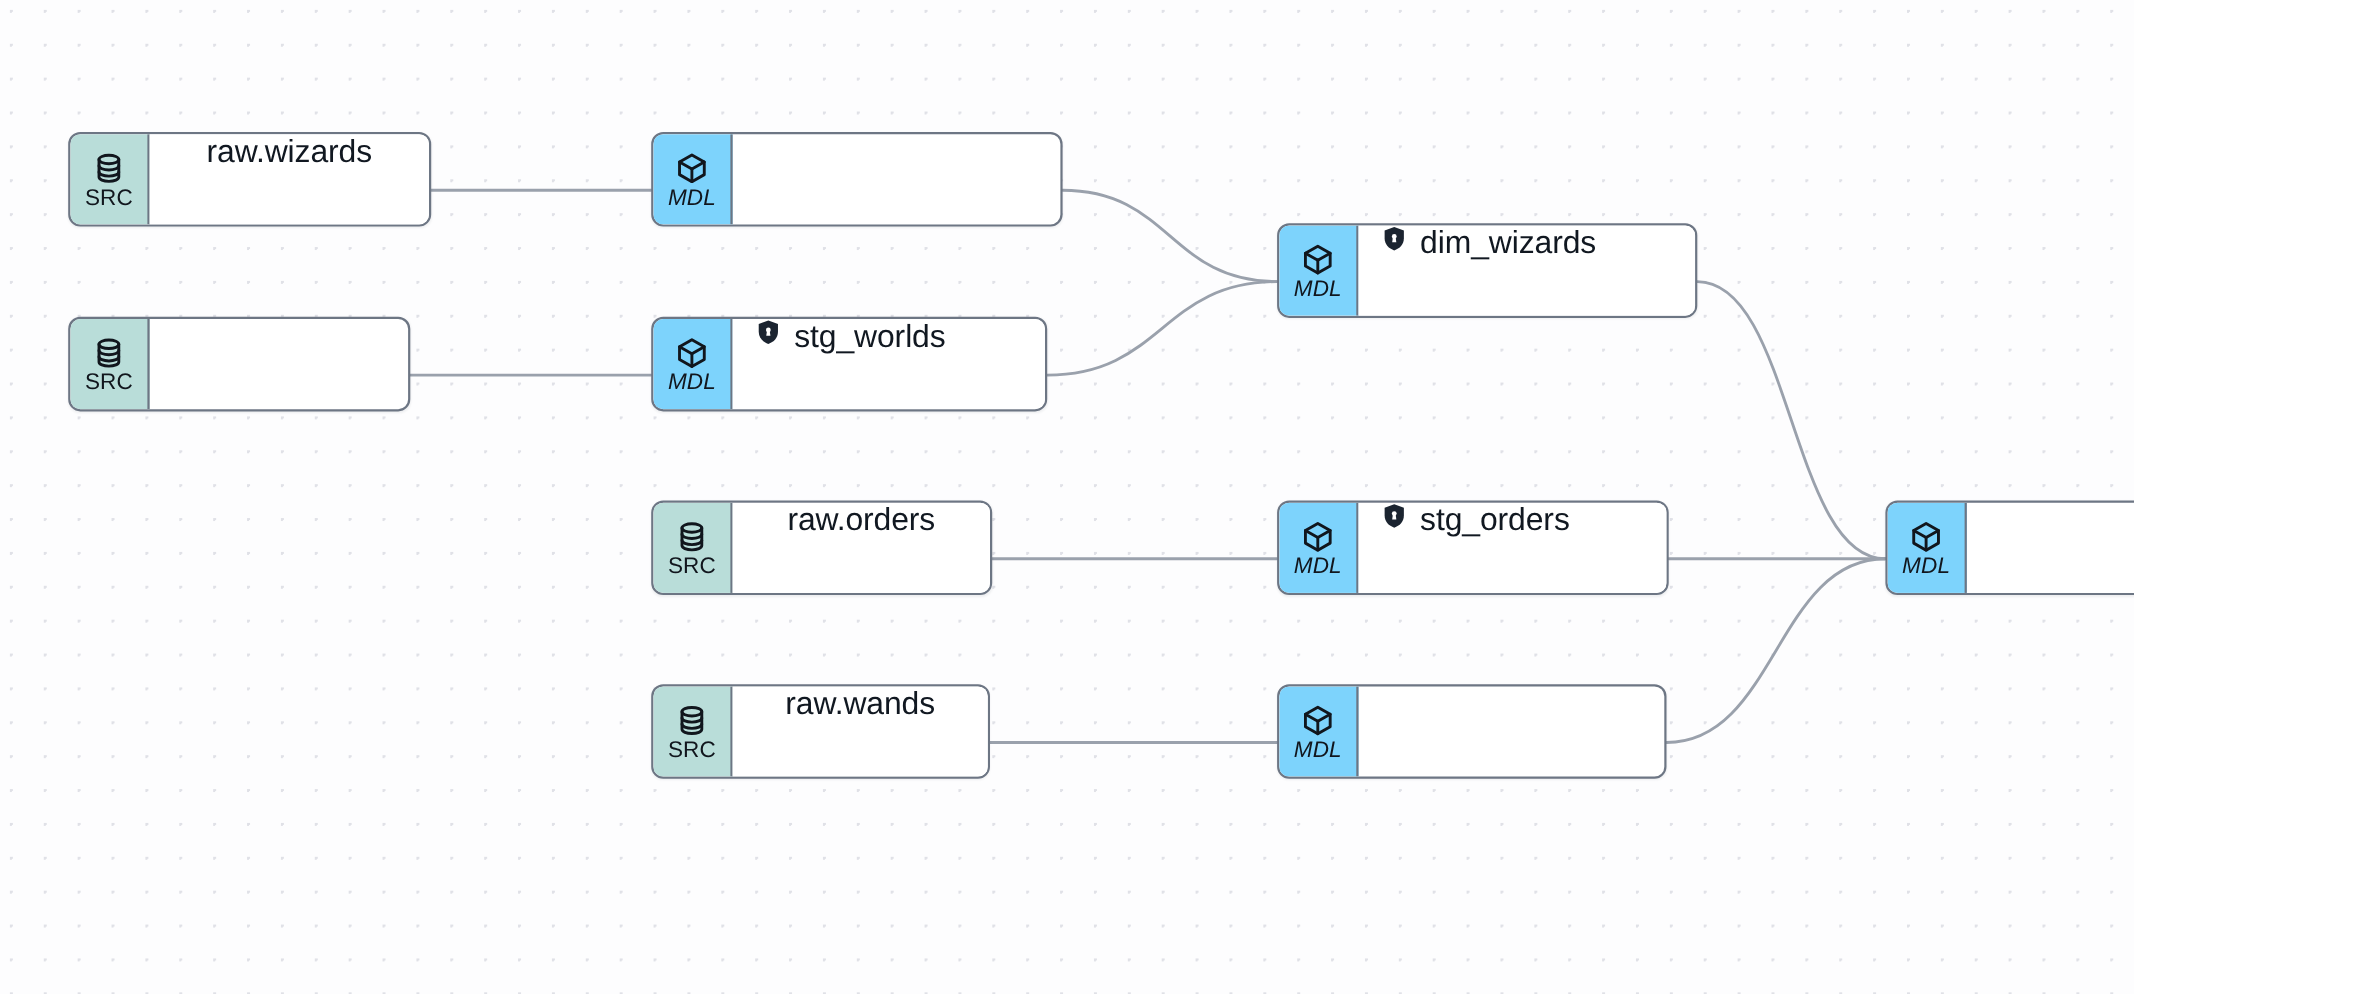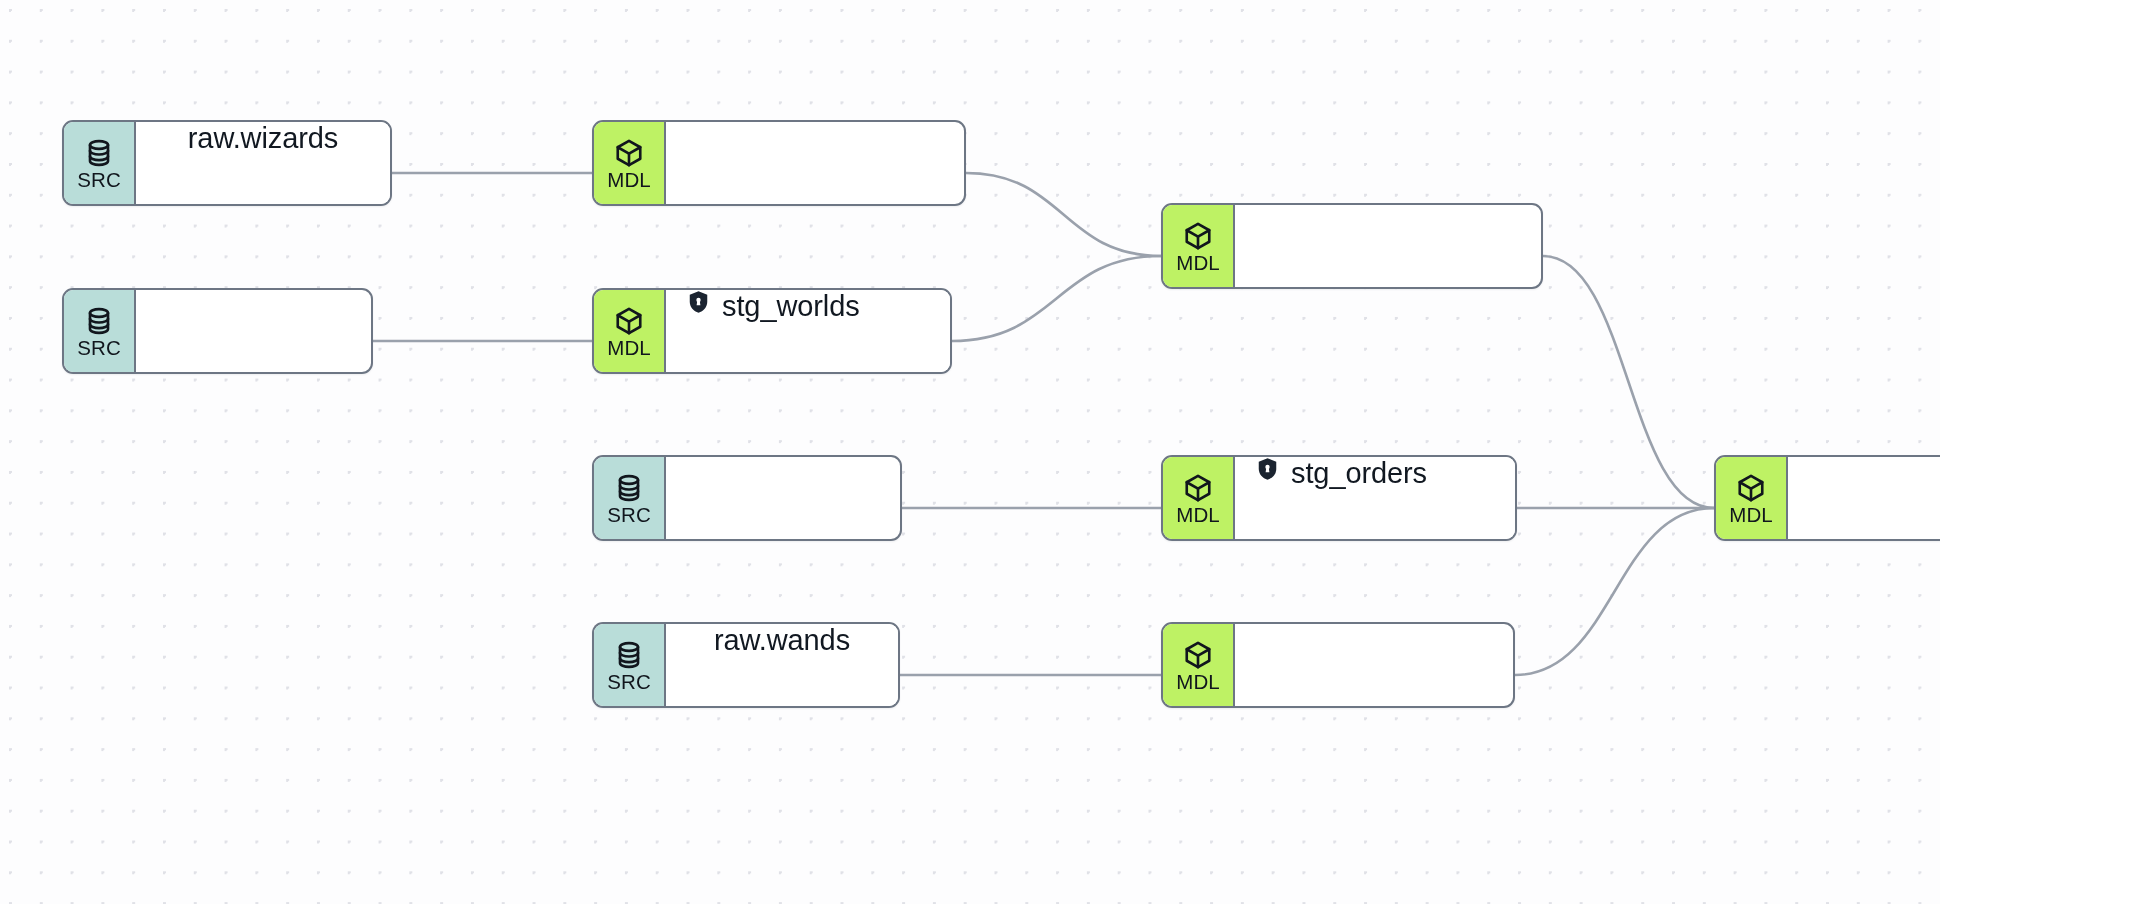--- a/index.html
+++ b/index.html
@@ -57,21 +57,21 @@
     flex: 0 0 72px;
     display: flex;
     flex-direction: column;
     align-items: center;
     justify-content: center;
     gap: 1px;
     border-right: 2.2px solid #6d7684;
     padding-top: 2px;
   }
   .badge.src { background: #b9ddd9; }
-  .badge.mdl { background: #bef264; }
+  .badge.mdl { background: #7dd3fc; font-style: italic; }
 
   .badge-icon {
     display: block;
     width: 32px;
     height: 30px;
     line-height: 0;
   }
   .badge-code {
     font-family: "Liberation Sans", sans-serif;
     font-size: 20.5px;
@@ -153,20 +153,24 @@
   <div class="node" title="raw.orders" style="left: 592px; top: 455px; width: 310px;">
     <div class="badge src">
       <span class="badge-icon"><svg viewBox="0 0 24 24" width="32" height="30" fill="none" stroke="#11161d" stroke-width="2.1" stroke-linecap="round" stroke-linejoin="round">
               <ellipse cx="12" cy="5.6" rx="7.2" ry="3.1"></ellipse>
               <path d="M4.8 5.6 v12.8 c0 1.72 3.22 3.1 7.2 3.1 s7.2 -1.38 7.2 -3.1 V5.6"></path>
               <path d="M4.8 10.1 c0 1.72 3.22 3.1 7.2 3.1 s7.2 -1.38 7.2 -3.1"></path>
               <path d="M4.8 14.6 c0 1.72 3.22 3.1 7.2 3.1 s7.2 -1.38 7.2 -3.1"></path>
             </svg></span>
       <span class="badge-code">SRC</span>
     </div>
+    <div class="body center">
+
+      <span class="node-label">raw.orders</span>
+    </div>
   </div>
 
   <div class="node" title="raw.wands" style="left: 592px; top: 622px; width: 308px;">
     <div class="badge src">
       <span class="badge-icon"><svg viewBox="0 0 24 24" width="32" height="30" fill="none" stroke="#11161d" stroke-width="2.1" stroke-linecap="round" stroke-linejoin="round">
               <ellipse cx="12" cy="5.6" rx="7.2" ry="3.1"></ellipse>
               <path d="M4.8 5.6 v12.8 c0 1.72 3.22 3.1 7.2 3.1 s7.2 -1.38 7.2 -3.1 V5.6"></path>
               <path d="M4.8 10.1 c0 1.72 3.22 3.1 7.2 3.1 s7.2 -1.38 7.2 -3.1"></path>
               <path d="M4.8 14.6 c0 1.72 3.22 3.1 7.2 3.1 s7.2 -1.38 7.2 -3.1"></path>
             </svg></span>
@@ -240,20 +244,28 @@
 
   <div class="node" title="dim_wizards" style="left: 1161px; top: 203px; width: 382px;">
     <div class="badge mdl">
       <span class="badge-icon"><svg viewBox="0 0 24 24" width="32" height="30" fill="none" stroke="#11161d" stroke-width="2.1" stroke-linecap="round" stroke-linejoin="round">
               <path d="M12 2.3 L21 7.4 V16.6 L12 21.7 L3 16.6 V7.4 Z"></path>
               <path d="M3 7.4 L12 12.5 L21 7.4"></path>
               <path d="M12 12.5 V21.7"></path>
             </svg></span>
       <span class="badge-code">MDL</span>
     </div>
+    <div class="body">
+      <span class="shield-icon"><svg viewBox="0 0 24 26" width="21" height="24">
+              <path d="M12 0.8 L22 4.6 V12.6 C22 18.9 17.6 23.4 12 25.2 C6.4 23.4 2 18.9 2 12.6 V4.6 Z" fill="#1b2430"></path>
+              <circle cx="12" cy="10.6" r="2.5" fill="#ffffff"></circle>
+              <path d="M10.6 11.4 h2.8 l0.75 5.4 h-4.3 Z" fill="#ffffff"></path>
+            </svg></span>
+      <span class="node-label">dim_wizards</span>
+    </div>
   </div>
 
   <div class="node" title="fct_orders" style="left: 1714px; top: 455px; width: 346px;">
     <div class="badge mdl">
       <span class="badge-icon"><svg viewBox="0 0 24 24" width="32" height="30" fill="none" stroke="#11161d" stroke-width="2.1" stroke-linecap="round" stroke-linejoin="round">
               <path d="M12 2.3 L21 7.4 V16.6 L12 21.7 L3 16.6 V7.4 Z"></path>
               <path d="M3 7.4 L12 12.5 L21 7.4"></path>
               <path d="M12 12.5 V21.7"></path>
             </svg></span>
       <span class="badge-code">MDL</span>

